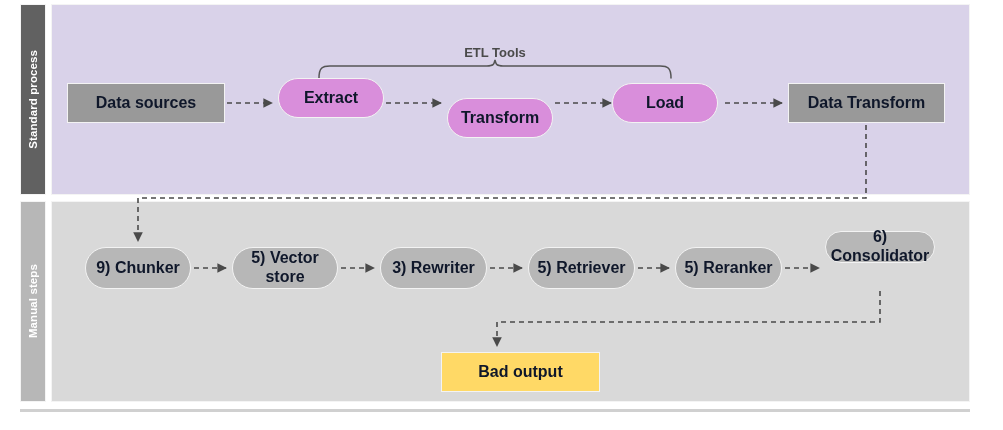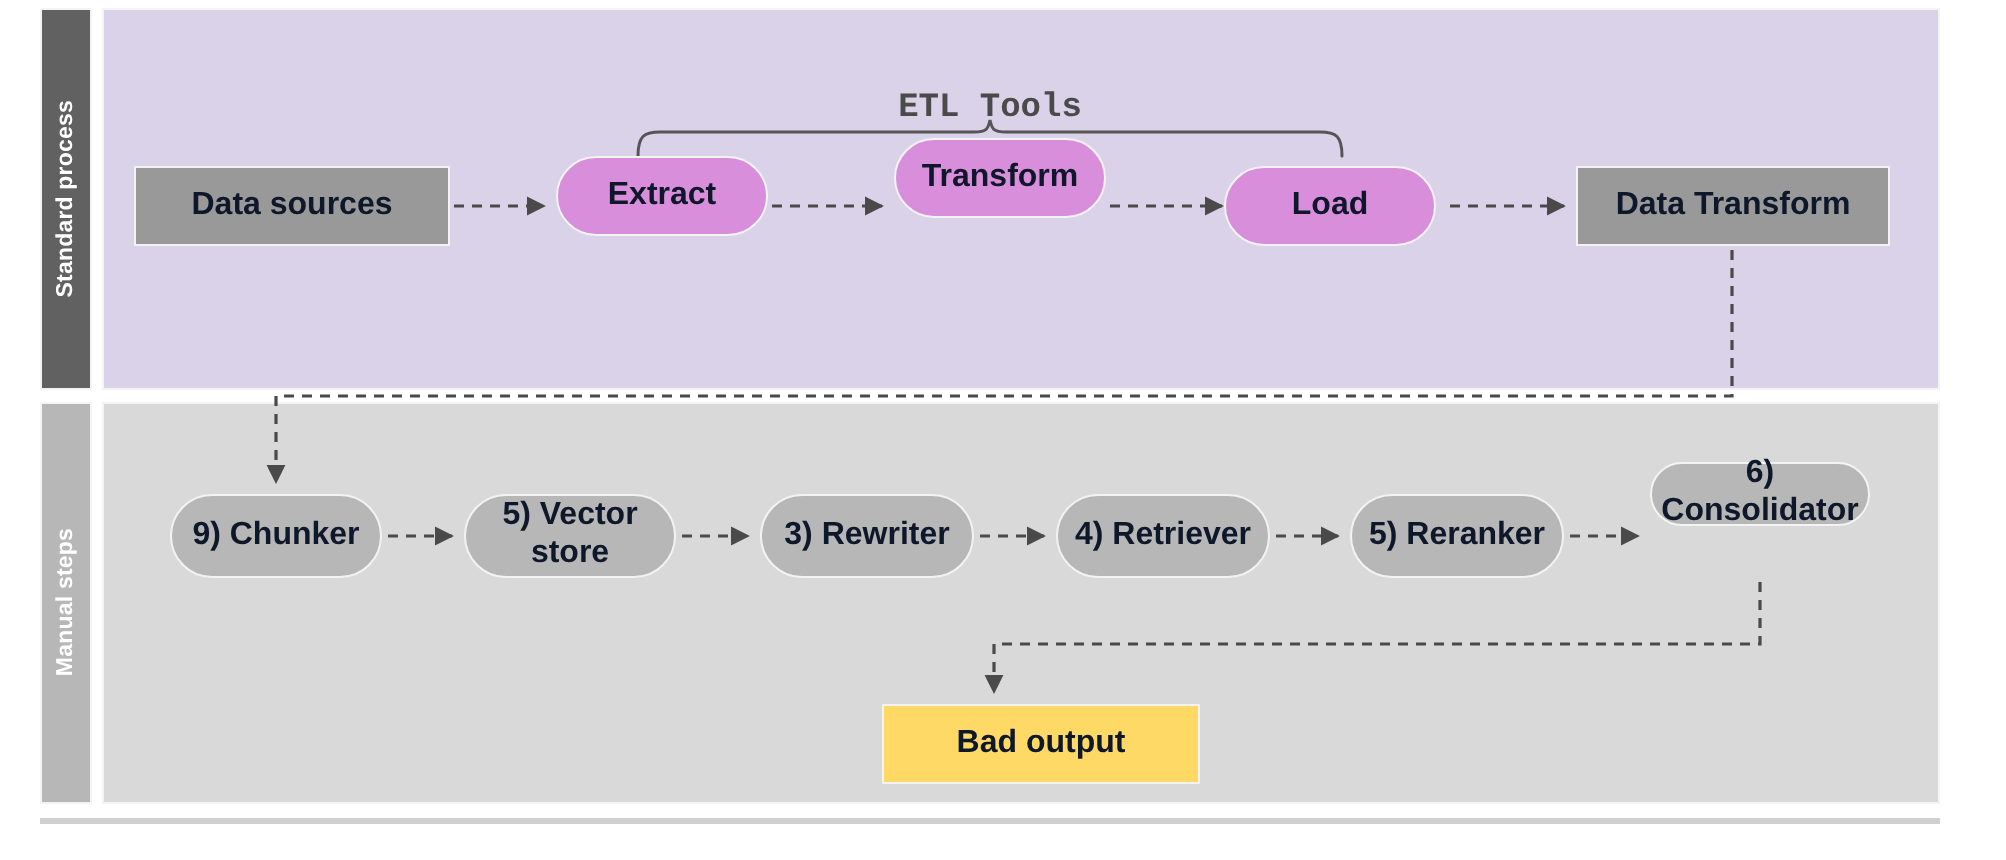--- a/index.html
+++ b/index.html
@@ -74,44 +74,43 @@
     padding: 0 6px;
   }
   .node.rect      { background: #999999; border-radius: 0; }
   .node.pill-etl  { background: #d98edb; border-radius: 28px; }
   .node.pill-step { background: #b7b7b7; border-radius: 28px; }
   .node.rect-warn { background: #ffd966; border-radius: 0; }
 
   
   #n-data-sources   { left: 67px;  top: 83px;  width: 158px; height: 40px; }
   #n-extract        { left: 278px; top: 78px;  width: 106px; height: 40px; }
-  #n-transform      { left: 447px; top: 69px;  width: 106px; height: 40px; }
+  #n-transform      { left: 447px; top: 98px;  width: 106px; height: 40px; }
   #n-load           { left: 612px; top: 83px;  width: 106px; height: 40px; }
   #n-data-warehouse { left: 788px; top: 83px;  width: 157px; height: 40px; }
 
   
   #n-chunker      { left: 85px;  top: 247px; width: 106px; height: 42px; }
   #n-vector       { left: 232px; top: 247px; width: 106px; height: 42px; }
   #n-rewriter     { left: 380px; top: 247px; width: 107px; height: 42px; }
   #n-retriever    { left: 528px; top: 247px; width: 107px; height: 42px; }
   #n-reranker     { left: 675px; top: 247px; width: 107px; height: 42px; }
   #n-consolidator { left: 825px; top: 231px; width: 110px; height: 32px; }
   #n-bad-output   { left: 417px; top: 352px; width: 159px; height: 40px; margin-left: 24px; }
 
   
   #etl-tools-label {
     position: absolute;
     left: 430px;
     top: 45px;
     width: 130px;
     text-align: center;
     color: #4a4a4a;
-    font-size: 17px;
+    font-size: 13px;
     font-weight: bold;
-    font-family: Liberation Mono, monospace;
   }
 
   
   #wires {
     position: absolute;
     left: 0;
     top: 0;
     width: 1003px;
     height: 430px;
     pointer-events: none;
@@ -168,18 +167,18 @@
 
   <div class="node rect" id="n-data-sources">Data sources</div>
   <div class="node pill-etl" id="n-extract">Extract</div>
   <div class="node pill-etl" id="n-transform">Transform</div>
   <div class="node pill-etl" id="n-load">Load</div>
   <div class="node rect" id="n-data-warehouse">Data Transform</div>
 
   <div class="node pill-step" id="n-chunker">9) Chunker</div>
   <div class="node pill-step" id="n-vector">5) Vector store</div>
   <div class="node pill-step" id="n-rewriter">3) Rewriter</div>
-  <div class="node pill-step" id="n-retriever">4) Retriever</div>
+  <div class="node pill-step" id="n-retriever">5) Retriever</div>
   <div class="node pill-step" id="n-reranker">5) Reranker</div>
   <div class="node pill-step" id="n-consolidator">6) Consolidator</div>
   <div class="node rect-warn" id="n-bad-output">Bad output</div>
 
 </div>
 
 </body></html>

